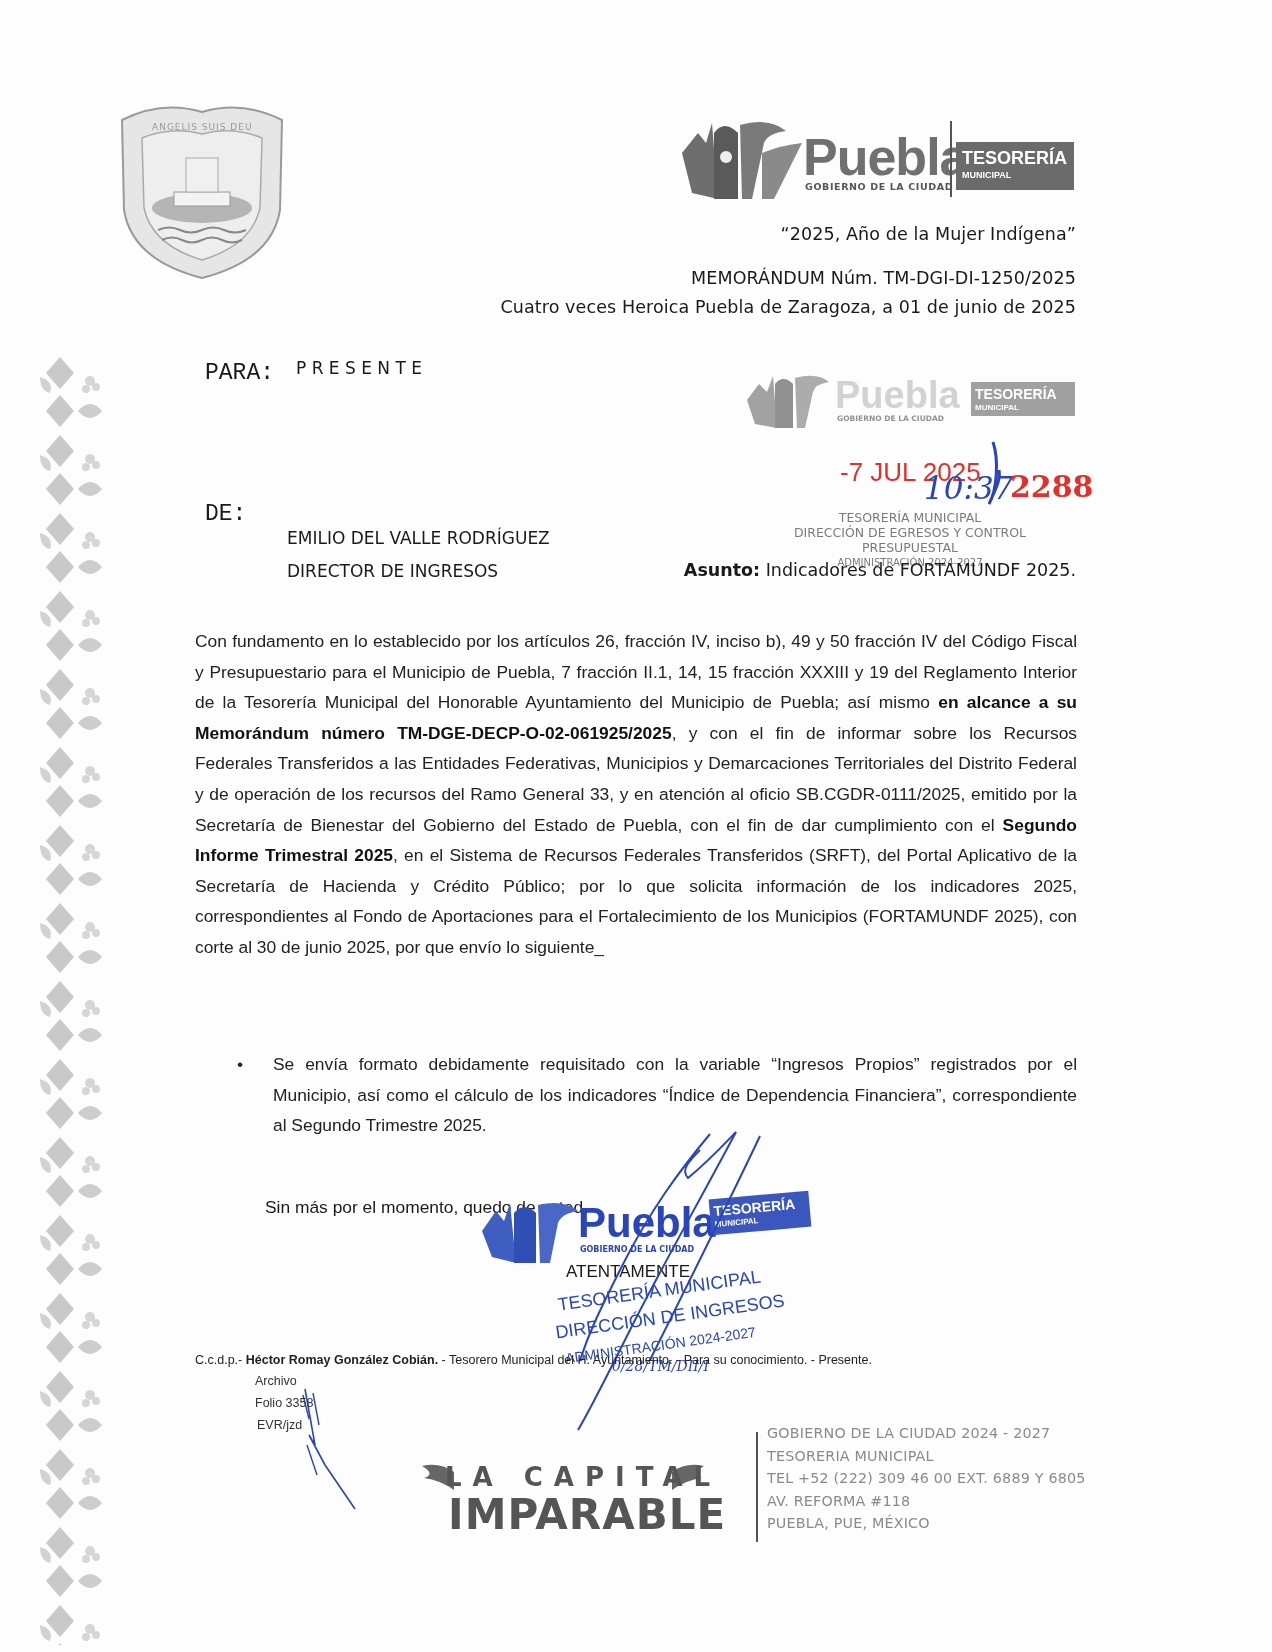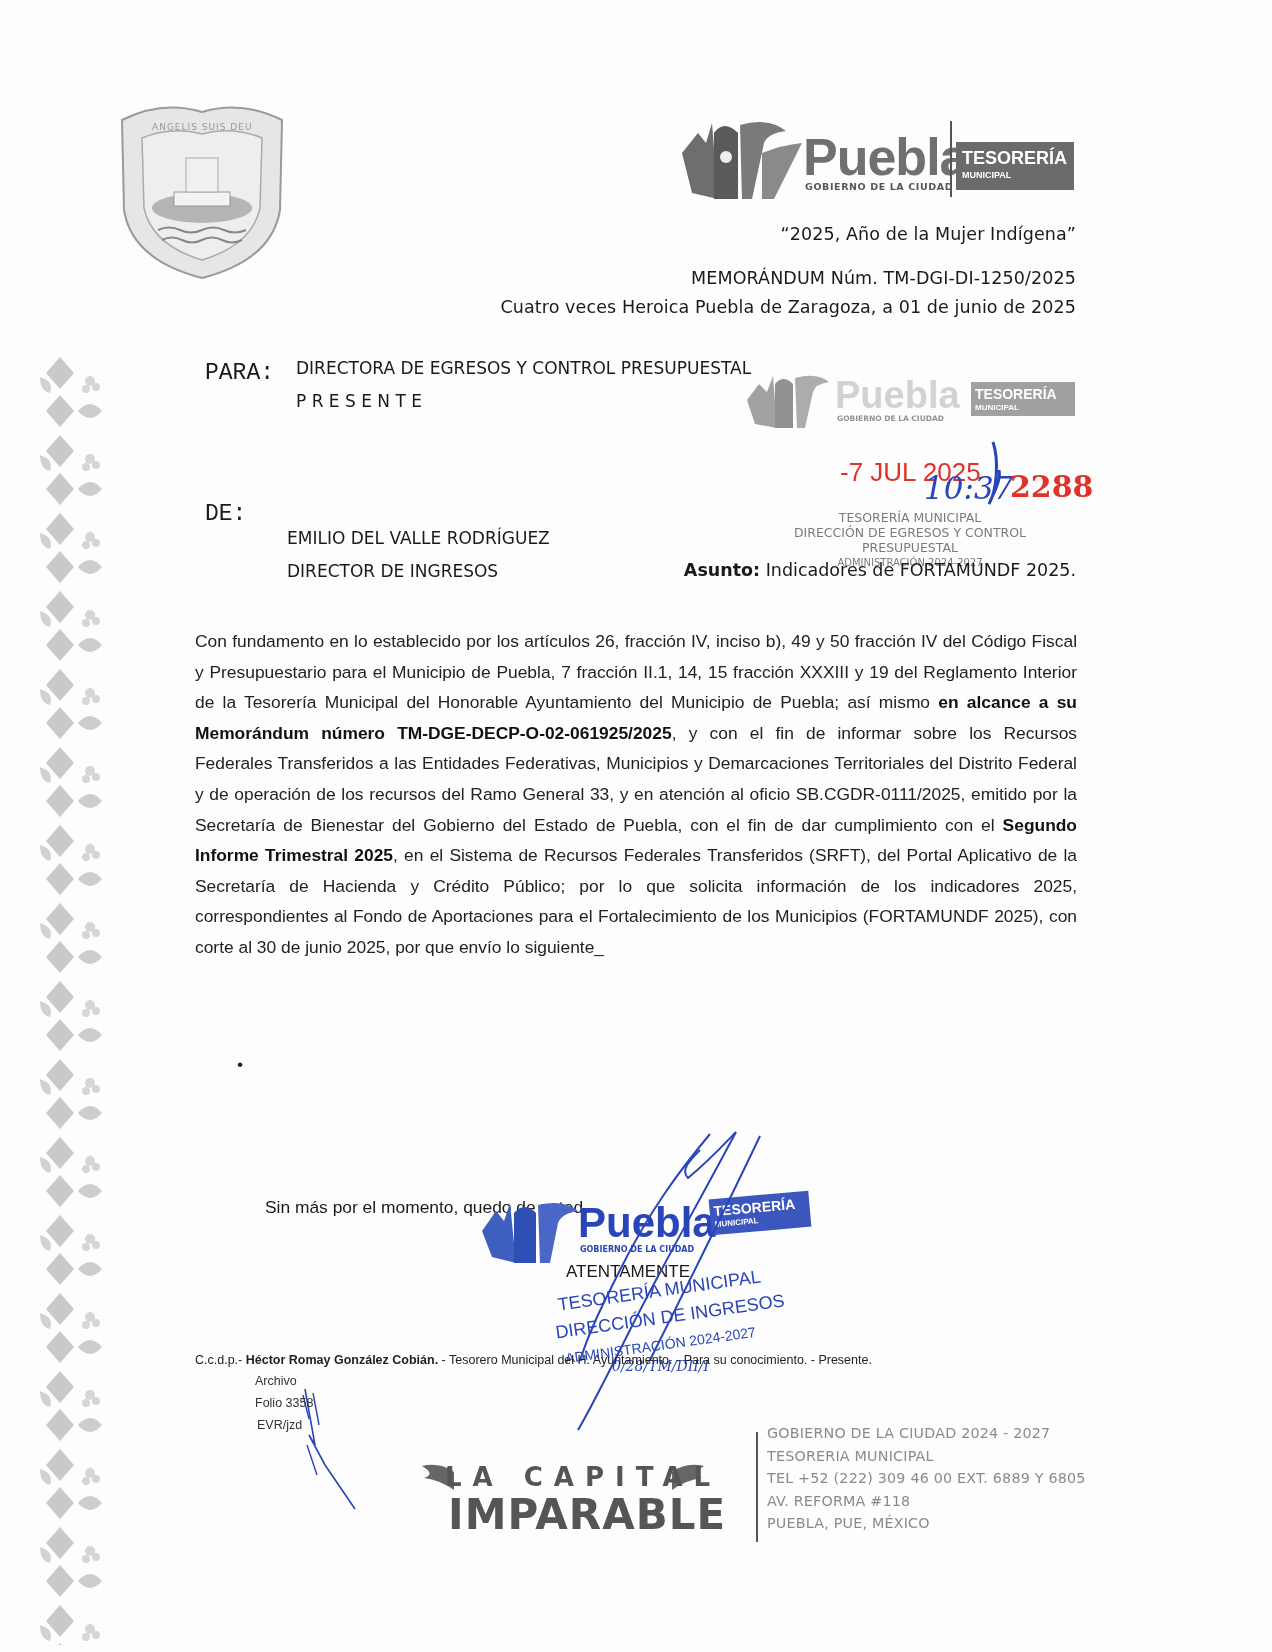--- a/index.html
+++ b/index.html
@@ -92,21 +92,20 @@
     <div style="position:absolute;left:6px;top:28px;font-size:9px;">MUNICIPAL</div>
   </div>
 </div>
 
 <div class="abs right-lines motto">“2025, Año de la Mujer Indígena”</div>
 <div class="abs right-lines memo-num">MEMORÁNDUM Núm. TM-DGI-DI-1250/2025</div>
 <div class="abs right-lines memo-place">Cuatro veces Heroica Puebla de Zaragoza, a 01 de junio de 2025</div>
 
 <div class="abs lbl" style="left:205px;top:360px;">PARA:</div>
 <div class="abs addr" style="left:296px;top:352px;">
-  <div>DIRECTORA DE EGRESOS Y CONTROL PRESUPUESTAL</div>
   <div>P R E S E N T E</div>
 </div>
 
 <div class="abs lbl" style="left:205px;top:501px;">DE:</div>
 <div class="abs addr" style="left:287px;top:493px;margin-top:29px;">
   <div>EMILIO DEL VALLE RODRÍGUEZ</div>
   <div>DIRECTOR DE INGRESOS</div>
 </div>
 
 <div class="abs" style="left:745px;top:370px;width:340px;height:60px;opacity:0.8;">
@@ -141,20 +140,21 @@
 </div>
 
 <div class="abs para-block">
   <span>Con fundamento en lo establecido por los artículos 26, fracción IV, inciso b), 49 y 50 fracción IV del Código Fiscal y Presupuestario para el Municipio de Puebla, 7 fracción II.1, 14, 15 fracción XXXIII y 19 del Reglamento Interior de la Tesorería Municipal del Honorable Ayuntamiento del Municipio de Puebla; así mismo </span><b>en alcance a su Memorándum número TM-DGE-DECP-O-02-061925/2025</b><span>, y con el fin de informar sobre los Recursos Federales Transferidos a las Entidades Federativas, Municipios y Demarcaciones Territoriales del Distrito Federal y de operación de los recursos del Ramo General 33, y en atención al oficio SB.CGDR-0111/2025, emitido por la Secretaría de Bienestar del Gobierno del Estado de Puebla, con el fin de dar cumplimiento con el </span><b>Segundo Informe Trimestral 2025</b><span>, en el Sistema de Recursos Federales Transferidos (SRFT), del Portal Aplicativo de la Secretaría de Hacienda y Crédito Público; por lo que solicita información de los indicadores 2025, correspondientes al Fondo de Aportaciones para el Fortalecimiento de los Municipios (FORTAMUNDF 2025), con corte al 30 de junio 2025, por que envío lo siguiente_</span>
 </div>
 
 <div class="abs bullet-block">
   <div style="position:relative;">
     <span class="bullet-dot">•</span>
     <div class="bullet-text">
+      <div>Se envía formato debidamente requisitado con la variable “Ingresos Propios” registrados por el Municipio, así como el cálculo de los indicadores “Índice de Dependencia Financiera”, correspondiente al Segundo Trimestre 2025.</div>
     </div>
   </div>
 </div>
 
 <div class="abs closing">Sin más por el momento, quedo de usted.</div>
 
 <div class="abs" style="left:480px;top:1195px;width:340px;height:70px;">
   <svg class="abs" style="left:0;top:0" width="110" height="70" viewBox="0 0 110 70">
     <path d="M2,36 L16,16 L24,26 L30,8 L36,68 L12,62 Z" fill="#3f5fc0"></path>
     <path d="M34,18 q10,-12 22,0 L56,68 L34,68 Z" fill="#2f4fb5"></path>

